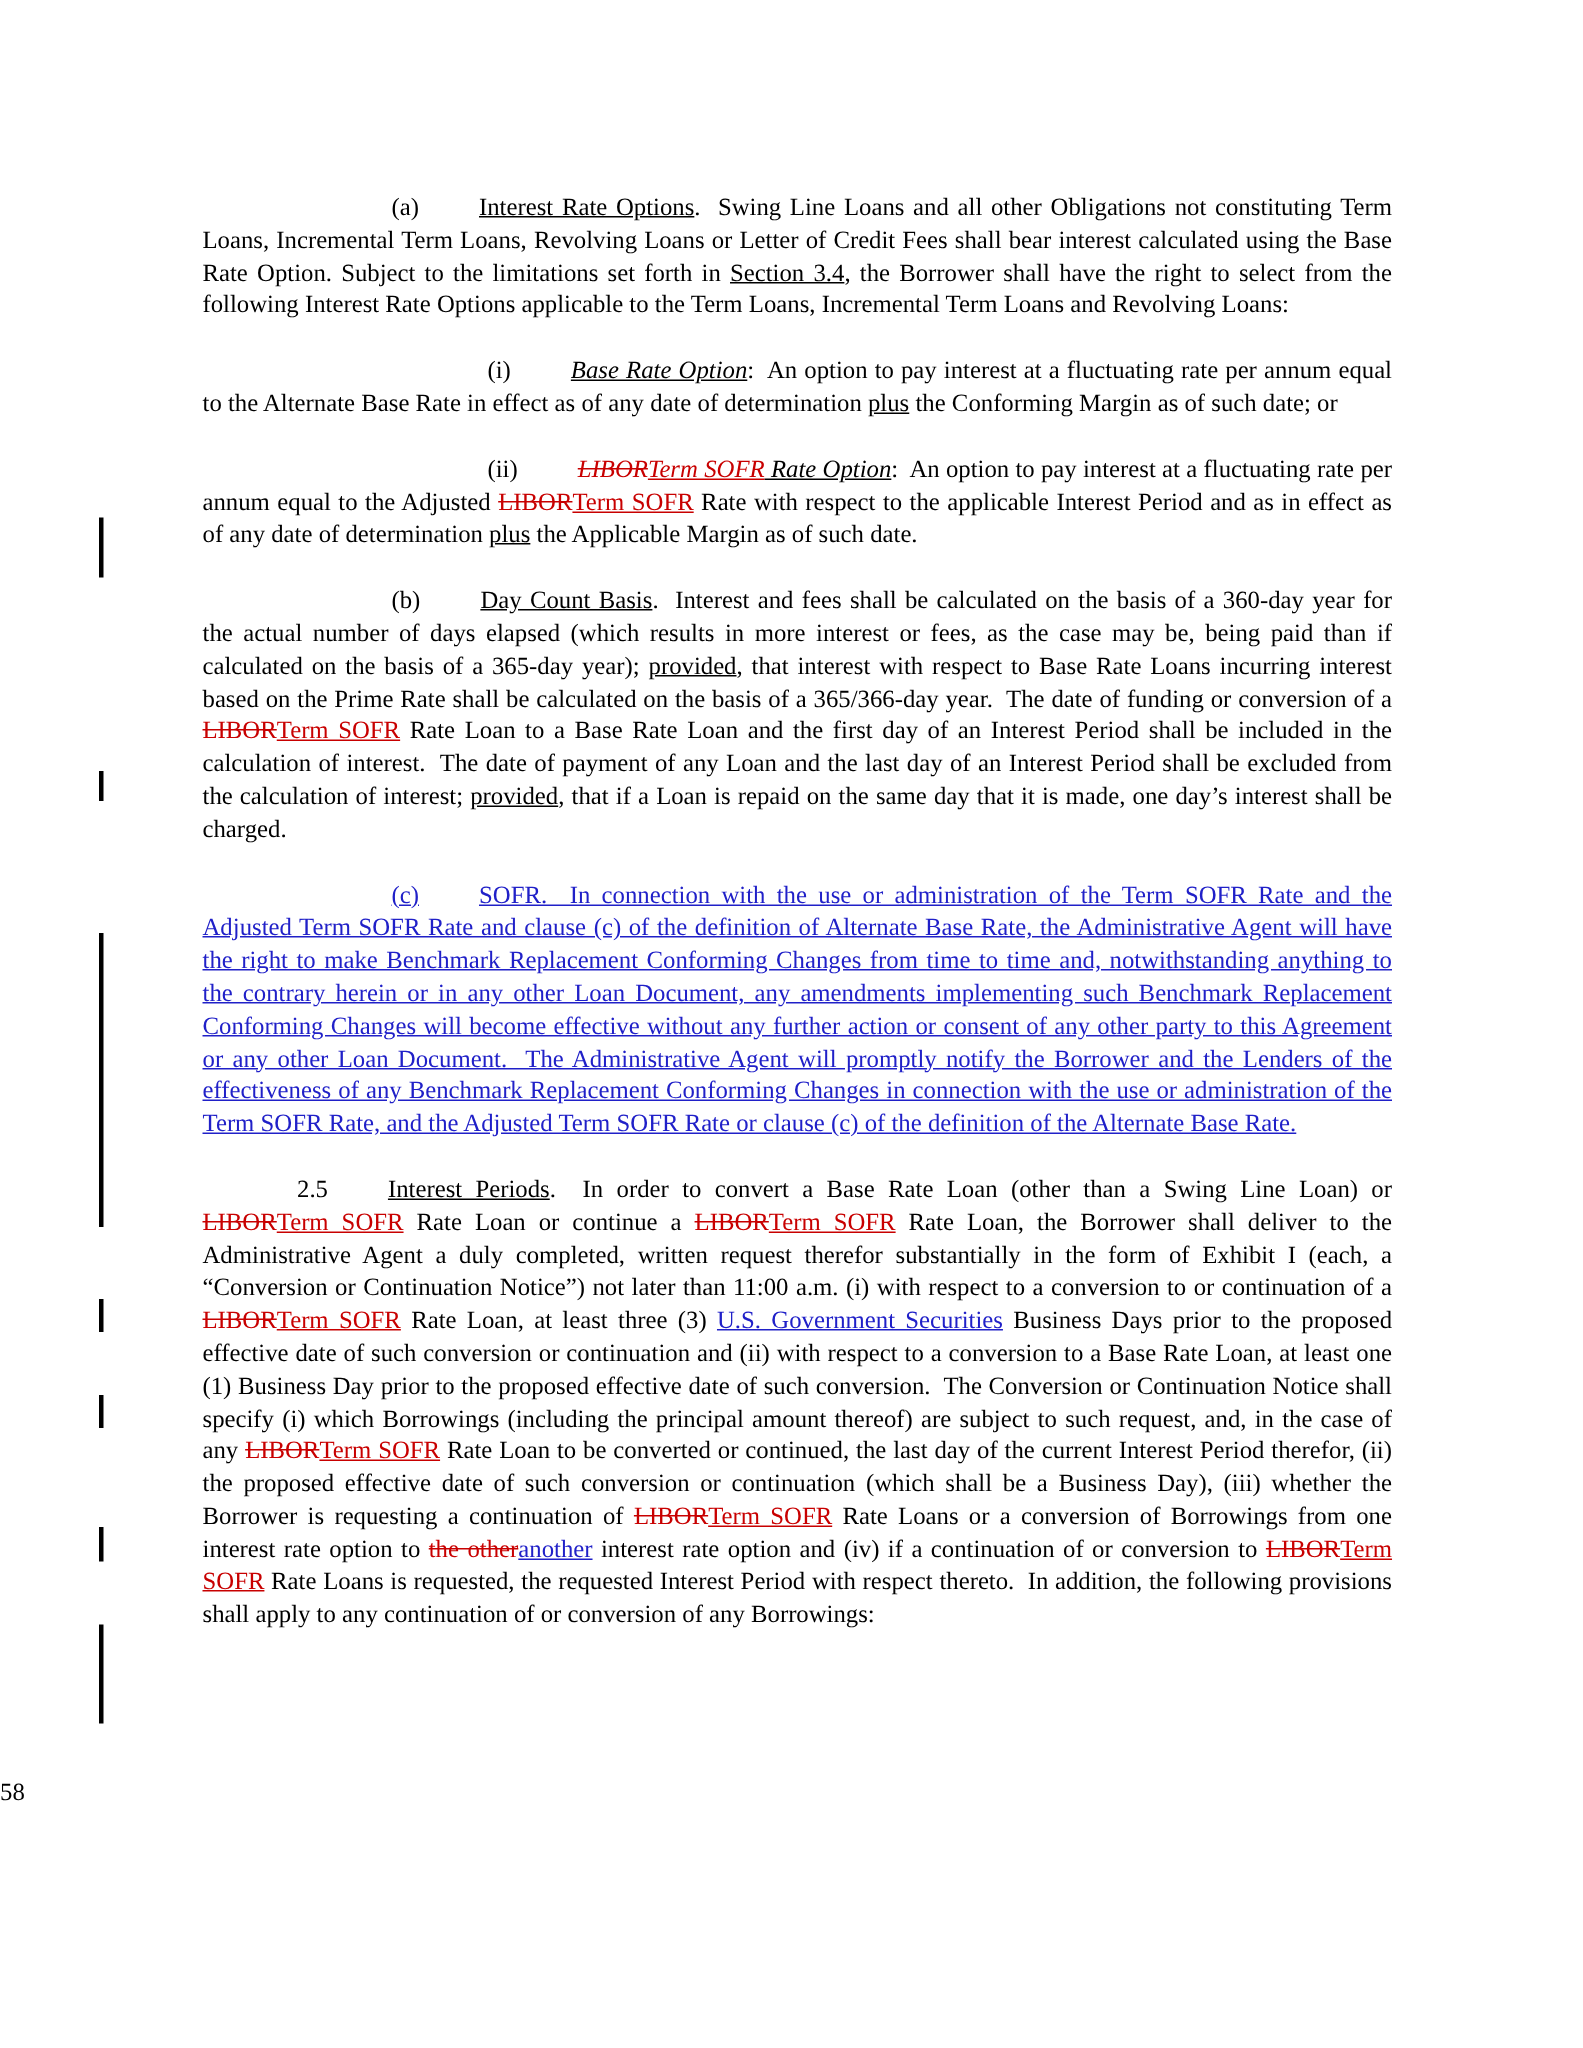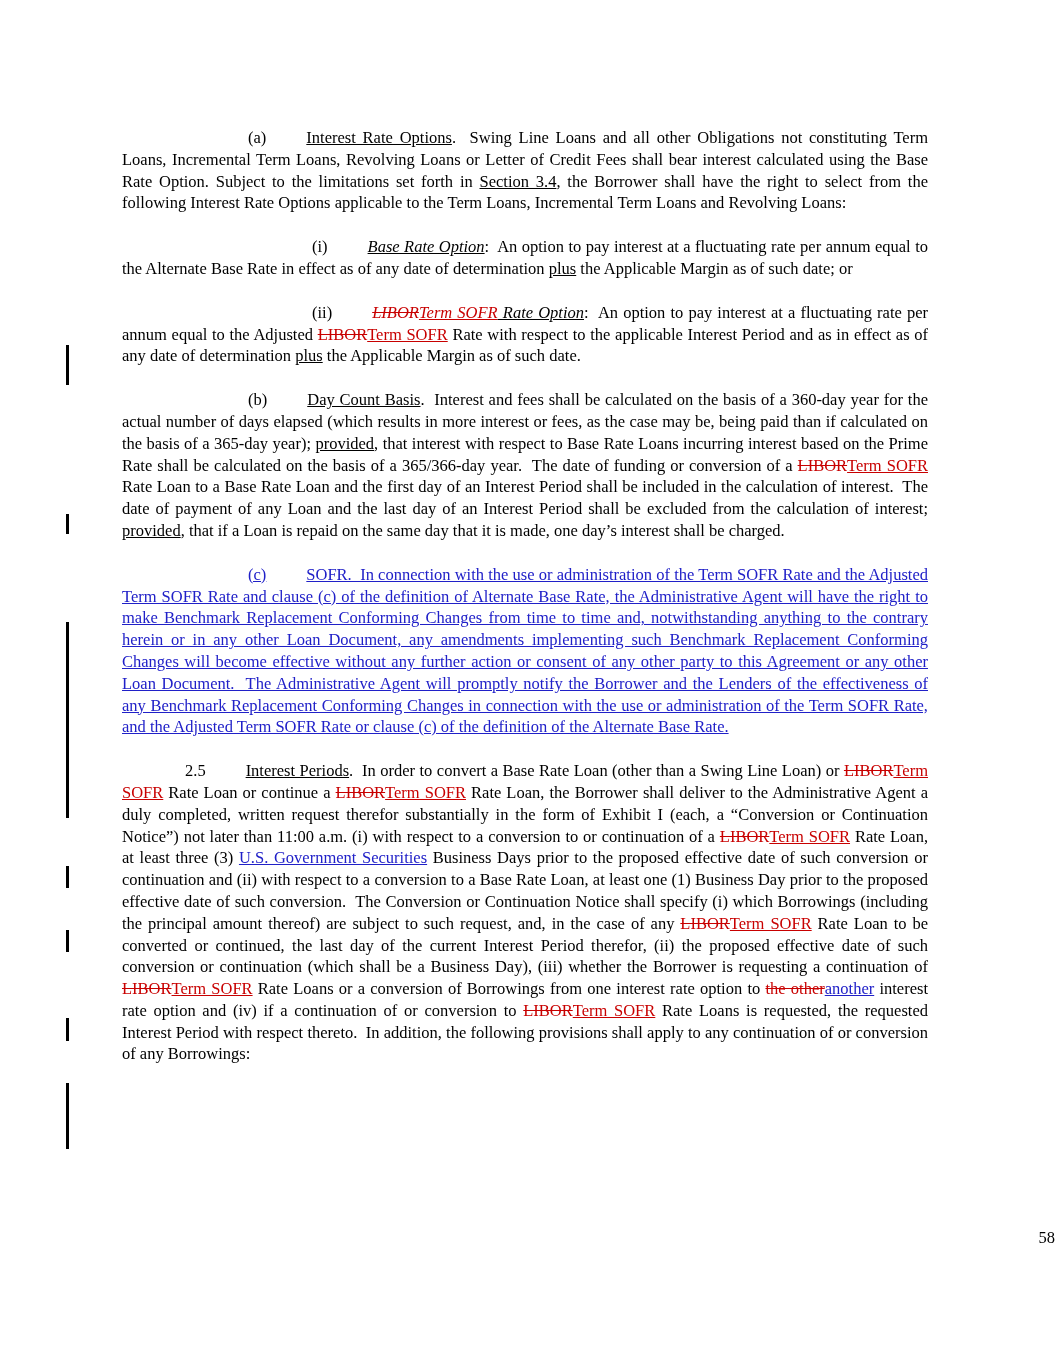--- a/index.html
+++ b/index.html
@@ -18,21 +18,21 @@
     color: #000000;
     overflow: hidden;
   }
   .content {
     position: absolute;
     top: 127px;
     left: 122px;
     width: 806px;
   }
   .para {
-    margin: 0 0 22px 0;
+    margin: 0 0 22px 13px;
     text-align: justify;
   }
   .indent-1 { text-indent: 126px; }
   .indent-2 { text-indent: 190px; }
   .indent-05 { text-indent: 63px; }
 
   .seg-tab { display: inline-block; width: 40px; }
   .seg-u   { text-decoration: underline; }
   .seg-i   { font-style: italic; text-decoration: underline; }
   .seg-b   { font-weight: normal; }
@@ -51,42 +51,42 @@
   }
 
   .change-bar {
     position: absolute;
     left: 66px;
     width: 2.5px;
     background: #000000;
   }
   .page-number {
     position: absolute;
-    top: 1227px;
+    top: 1184px;
     left: 0;
     width: 100%;
-    text-align: right;
+    text-align: left;
   }
 </style>
 </head>
 <body>
 
 <div class="page">
 
   <div class="change-bar" style="top:345px;height:40px"></div>
   <div class="change-bar" style="top:514px;height:20px"></div>
   <div class="change-bar" style="top:622px;height:196px"></div>
   <div class="change-bar" style="top:866px;height:22px"></div>
   <div class="change-bar" style="top:930px;height:22px"></div>
   <div class="change-bar" style="top:1018px;height:23px"></div>
   <div class="change-bar" style="top:1083px;height:66px"></div>
 
   <div class="content">
     <p class="para indent-1"><span class="">(a)</span><span class="seg-tab"></span><span class="seg-u">Interest Rate Options</span><span class="">.&nbsp; Swing Line Loans and all other Obligations not constituting Term Loans, Incremental Term Loans, Revolving Loans or Letter of Credit Fees shall bear interest calculated using the Base Rate Option. Subject to the limitations set forth in </span><span class="seg-u">Section 3.4</span><span class="">, the Borrower shall have the right to select from the following Interest Rate Options applicable to the Term Loans, Incremental Term Loans and Revolving Loans:</span></p>
-    <p class="para indent-2"><span class="">(i)</span><span class="seg-tab"></span><span class="seg-i">Base Rate Option</span><span class="">:&nbsp; An option to pay interest at a fluctuating rate per annum equal to the Alternate Base Rate in effect as of any date of determination </span><span class="seg-u">plus</span><span class=""> the Applicable Margin as of such date; or</span></p>
+    <p class="para indent-2"><span class="">(i)</span><span class="seg-tab"></span><span class="seg-i">Base Rate Option</span><span class="">:&nbsp; An option to pay interest at a fluctuating rate per annum equal to the Alternate Base Rate in effect as of any date of determination </span><span class="seg-u">plus</span><span class=""> the Conforming Margin as of such date; or</span></p>
     <p class="para indent-2"><span class="">(ii)</span><span class="seg-tab"></span><span class="seg-del seg-i">LIBOR</span><span class="seg-ins seg-i">Term SOFR</span><span class="seg-i"> Rate Option</span><span class="">:&nbsp; An option to pay interest at a fluctuating rate per annum equal to the Adjusted </span><span class="seg-del">LIBOR</span><span class="seg-ins">Term SOFR</span><span class=""> Rate with respect to the applicable Interest Period and as in effect as of any date of determination </span><span class="seg-u">plus</span><span class=""> the Applicable Margin as of such date.</span></p>
     <p class="para indent-1"><span class="">(b)</span><span class="seg-tab"></span><span class="seg-u">Day Count Basis</span><span class="">.&nbsp; Interest and fees shall be calculated on the basis of a 360-day year for the actual number of days elapsed (which results in more interest or fees, as the case may be, being paid than if calculated on the basis of a 365-day year); </span><span class="seg-u">provided</span><span class="">, that interest with respect to Base Rate Loans incurring interest based on the Prime Rate shall be calculated on the basis of a 365/366-day year.&nbsp; The date of funding or conversion of a </span><span class="seg-del">LIBOR</span><span class="seg-ins">Term SOFR</span><span class=""> Rate Loan to a Base Rate Loan and the first day of an Interest Period shall be included in the calculation of interest.&nbsp; The date of payment of any Loan and the last day of an Interest Period shall be excluded from the calculation of interest; </span><span class="seg-u">provided</span><span class="">, that if a Loan is repaid on the same day that it is made, one day’s interest shall be charged.</span></p>
     <p class="para indent-1"><span class="seg-insb">(c)</span><span class="seg-tab"></span><span class="seg-insb">SOFR.&nbsp; In connection with the use or administration of the Term SOFR Rate and the Adjusted Term SOFR Rate and clause (c) of the definition of Alternate Base Rate, the Administrative Agent will have the right to make Benchmark Replacement Conforming Changes from time to time and, notwithstanding anything to the contrary herein or in any other Loan Document, any amendments implementing such Benchmark Replacement Conforming Changes will become effective without any further action or consent of any other party to this Agreement or any other Loan Document.&nbsp; The Administrative Agent will promptly notify the Borrower and the Lenders of the effectiveness of any Benchmark Replacement Conforming Changes in connection with the use or administration of the Term SOFR Rate, and the Adjusted Term SOFR Rate or clause (c) of the definition of the Alternate Base Rate.</span></p>
     <p class="para indent-05"><span class="">2.5</span><span class="seg-tab"></span><span class="seg-b seg-u">Interest Periods</span><span class="">.&nbsp; In order to convert a Base Rate Loan (other than a Swing Line Loan) or </span><span class="seg-del">LIBOR</span><span class="seg-ins">Term SOFR</span><span class=""> Rate Loan or continue a </span><span class="seg-del">LIBOR</span><span class="seg-ins">Term SOFR</span><span class=""> Rate Loan, the Borrower shall deliver to the Administrative Agent a duly completed, written request therefor substantially in the form of Exhibit I (each, a “</span><span class="seg-b">Conversion or Continuation Notice</span><span class="">”) not later than 11:00 a.m. (i) with respect to a conversion to or continuation of a </span><span class="seg-del">LIBOR</span><span class="seg-ins">Term SOFR</span><span class=""> Rate Loan, at least three (3) </span><span class="seg-insb">U.S. Government Securities</span><span class=""> Business Days prior to the proposed effective date of such conversion or continuation and (ii) with respect to a conversion to a Base Rate Loan, at least one (1) Business Day prior to the proposed effective date of such conversion.&nbsp; The Conversion or Continuation Notice shall specify (i) which Borrowings (including the principal amount thereof) are subject to such request, and, in the case of any </span><span class="seg-del">LIBOR</span><span class="seg-ins">Term SOFR</span><span class=""> Rate Loan to be converted or continued, the last day of the current Interest Period therefor, (ii) the proposed effective date of such conversion or continuation (which shall be a Business Day), (iii) whether the Borrower is requesting a continuation of </span><span class="seg-del">LIBOR</span><span class="seg-ins">Term SOFR</span><span class=""> Rate Loans or a conversion of Borrowings from one interest rate option to </span><span class="seg-del">the other</span><span class="seg-insb">another</span><span class=""> interest rate option and (iv) if a continuation of or conversion to </span><span class="seg-del">LIBOR</span><span class="seg-ins">Term SOFR</span><span class=""> Rate Loans is requested, the requested Interest Period with respect thereto.&nbsp; In addition, the following provisions shall apply to any continuation of or conversion of any Borrowings:</span></p>
   </div>
 
   <div class="page-number">58</div>
 
 </div>
 

